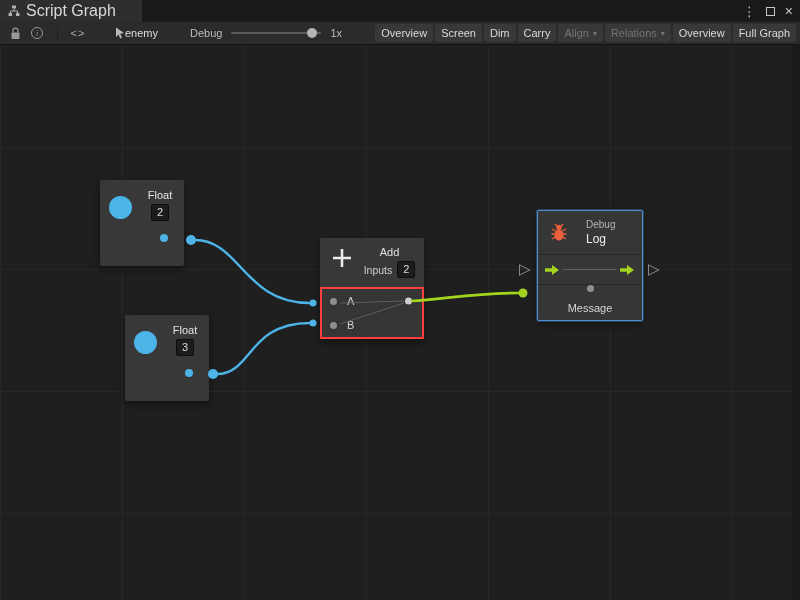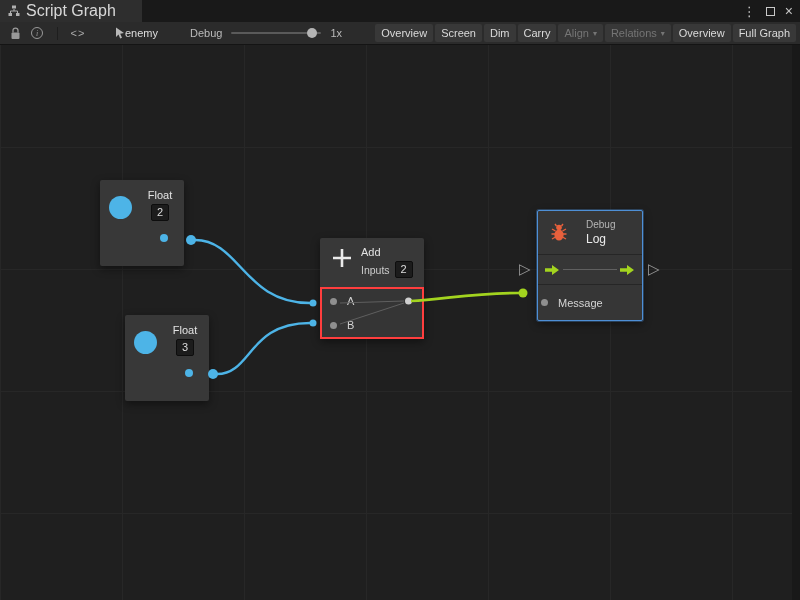--- a/index.html
+++ b/index.html
@@ -47,37 +47,37 @@
 
   
   .float-node { width:84px; height:86px; }
   .float-port { position:absolute; left:9px; top:16px; width:23px; height:23px; border-radius:50%; background:#4db4e7; }
   .float-col { position:absolute; left:42px; top:9px; width:36px; display:flex; flex-direction:column; align-items:center; gap:3px; }
   .float-outdot { position:absolute; left:60px; top:54px; width:8px; height:8px; border-radius:50%; background:#4db4e7; }
 
   
   .add-node { left:320px; top:193px; width:104px; }
   .add-header { display:flex; align-items:flex-start; padding:8px 6px 6px 10px; height:49px; }
-  .add-col { margin-left:7px; flex:1; display:flex; flex-direction:column; gap:3px; }
+  .add-col { margin-left:7px; flex:1; display:flex; flex-direction:column; align-items:center; gap:3px; }
   .inputs-row { display:flex; align-items:center; gap:5px; font-size:10.5px; color:#ccc; }
   .add-ports { position:relative; border:2px solid #ff3e3e; background:#353535; }
   .port-row { position:relative; height:24px; display:flex; align-items:center; padding:0 8px; gap:10px; }
   .port-dot { width:7px; height:7px; border-radius:50%; background:#8f8f8f; }
   .port-label { font-size:11px; color:#d5d5d5; }
   .add-outdot { position:absolute; right:10px; top:50%; transform:translateY(-50%); width:7px; height:7px; border-radius:50%; background:#cfcfcf; }
 
   
   .debug-node { left:537px; top:165px; width:106px; background:#363636; border:1px solid #4e8fd6; box-shadow:0 0 0 1px rgba(78,143,214,.35), 0 3px 9px rgba(0,0,0,.45); }
   .debug-header { display:flex; align-items:center; gap:17px; padding:12px 11px; height:44px; border-bottom:1px solid #262626; }
   .debug-col { display:flex; flex-direction:column; }
   .debug-cat { font-size:10px; color:#b5b5b5; }
   .debug-title { font-size:12px; color:#ececec; margin-top:2px; }
   .flow-row { display:flex; align-items:center; height:30px; padding:0 7px; border-bottom:1px solid #262626; }
   .flow-line { flex:1; height:1px; background:#606060; margin:0 3px; }
-  .msg-row { display:flex; align-items:center; gap:10px; height:35px; padding:0 3px; }
+  .msg-row { display:flex; align-items:center; gap:10px; height:35px; padding:0 10px;flex-direction:column; }
   .flow-tri { position:absolute; font-size:15px; color:#9a9a9a; line-height:1; }
 
   .overlay { position:absolute; inset:0; pointer-events:none; }
 </style>
 </head>
 <body>
 
 <div class="window">
 
   <div class="titlebar">

